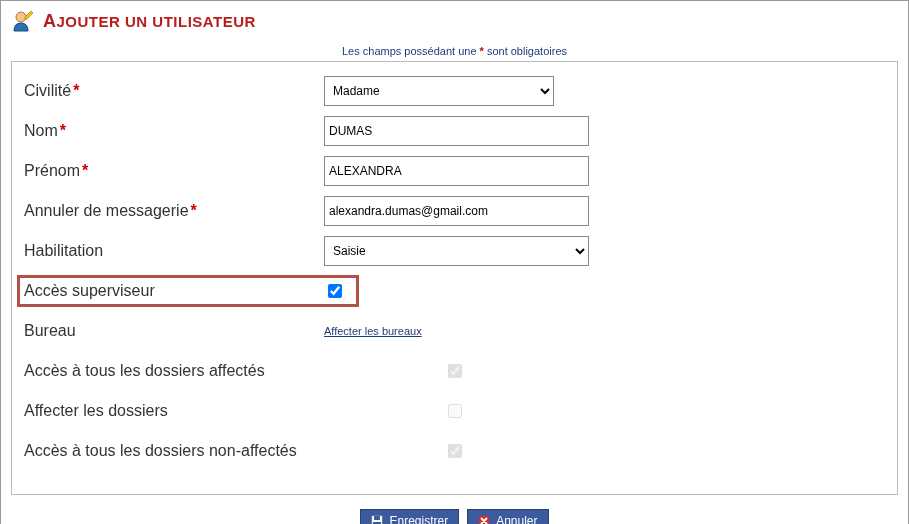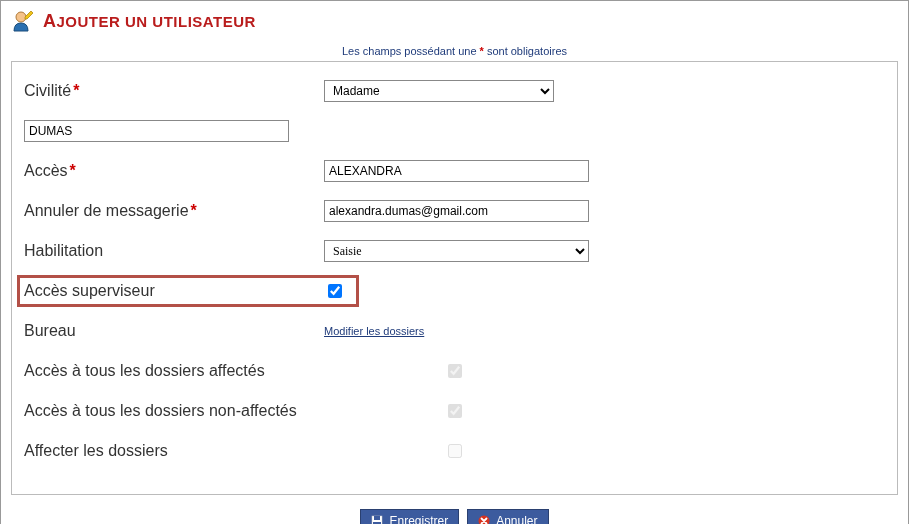--- a/index.html
+++ b/index.html
@@ -50,26 +50,26 @@
     width: 300px;
     font-size: 16px;
     color: #333;
   }
   .label-col .star { color: #cc0000; font-weight: bold; margin-left: 2px; }
   .input-col { flex: 1; }
   select, input[type="text"] {
     font-family: inherit;
     font-size: 12px;
     padding: 2px 4px;
-    height: 22px;
+    height: 30px;
     border: 1px solid #888;
     background: #fff;
   }
   .w-short { width: 230px; }
-  .w-long { width: 265px; font-family: Liberation Serif, serif; }
+  .w-long { width: 265px; }
   .link {
     color: #1f3b7a;
     text-decoration: underline;
     cursor: pointer;
     font-size: 11px;
   }
   .highlight-row {
     outline: 3px solid #b35047;
     outline-offset: -2px;
     padding: 4px 0;
@@ -133,28 +133,31 @@
         <span>Civilité</span><span class="star">*</span>
       </div>
       <div class="input-col">
         <select class="w-short">
           <option>Madame</option>
         </select>
       </div>
     </div>
 
     <div class="row">
+      <div class="label-col">
+        <span>Nom</span><span class="star">*</span>
+      </div>
       <div class="input-col">
         <input type="text" class="w-long" value="DUMAS" style="">
       </div>
     </div>
 
     <div class="row">
       <div class="label-col">
-        <span>Accès</span><span class="star">*</span>
+        <span>Prénom</span><span class="star">*</span>
       </div>
       <div class="input-col">
         <input type="text" class="w-long" value="ALEXANDRA" style="">
       </div>
     </div>
 
     <div class="row">
       <div class="label-col">
         <span>Annuler de messagerie</span><span class="star">*</span>
       </div>
@@ -181,48 +184,48 @@
       <div class="input-col">
         <input type="checkbox" checked="" style="">
       </div>
     </div>
 
     <div class="row">
       <div class="label-col">
         <span>Bureau</span>
       </div>
       <div class="input-col">
-        <span class="link">Modifier les dossiers</span>
+        <span class="link">Affecter les bureaux</span>
       </div>
     </div>
 
     <div class="row">
       <div class="label-col" style="width:420px">
         <span>Accès à tous les dossiers affectés</span>
       </div>
       <div class="input-col">
         <input type="checkbox" checked="" disabled="" style="">
       </div>
     </div>
 
     <div class="row">
       <div class="label-col" style="width:420px">
+        <span>Affecter les dossiers</span>
+      </div>
+      <div class="input-col">
+        <input type="checkbox" disabled="" style="">
+      </div>
+    </div>
+
+    <div class="row">
+      <div class="label-col" style="width:420px">
         <span>Accès à tous les dossiers non-affectés</span>
       </div>
       <div class="input-col">
         <input type="checkbox" checked="" disabled="" style="">
-      </div>
-    </div>
-
-    <div class="row">
-      <div class="label-col" style="width:420px">
-        <span>Affecter les dossiers</span>
-      </div>
-      <div class="input-col">
-        <input type="checkbox" disabled="" style="">
       </div>
     </div>
 
   </div>
 
   <div class="btn-bar">
     <button class="btn">
       <span>
         <svg width="12" height="12" viewBox="0 0 12 12">
           <rect x="1" y="1" width="10" height="10" fill="#fff" stroke="#ccc" stroke-width="0.5"></rect>

